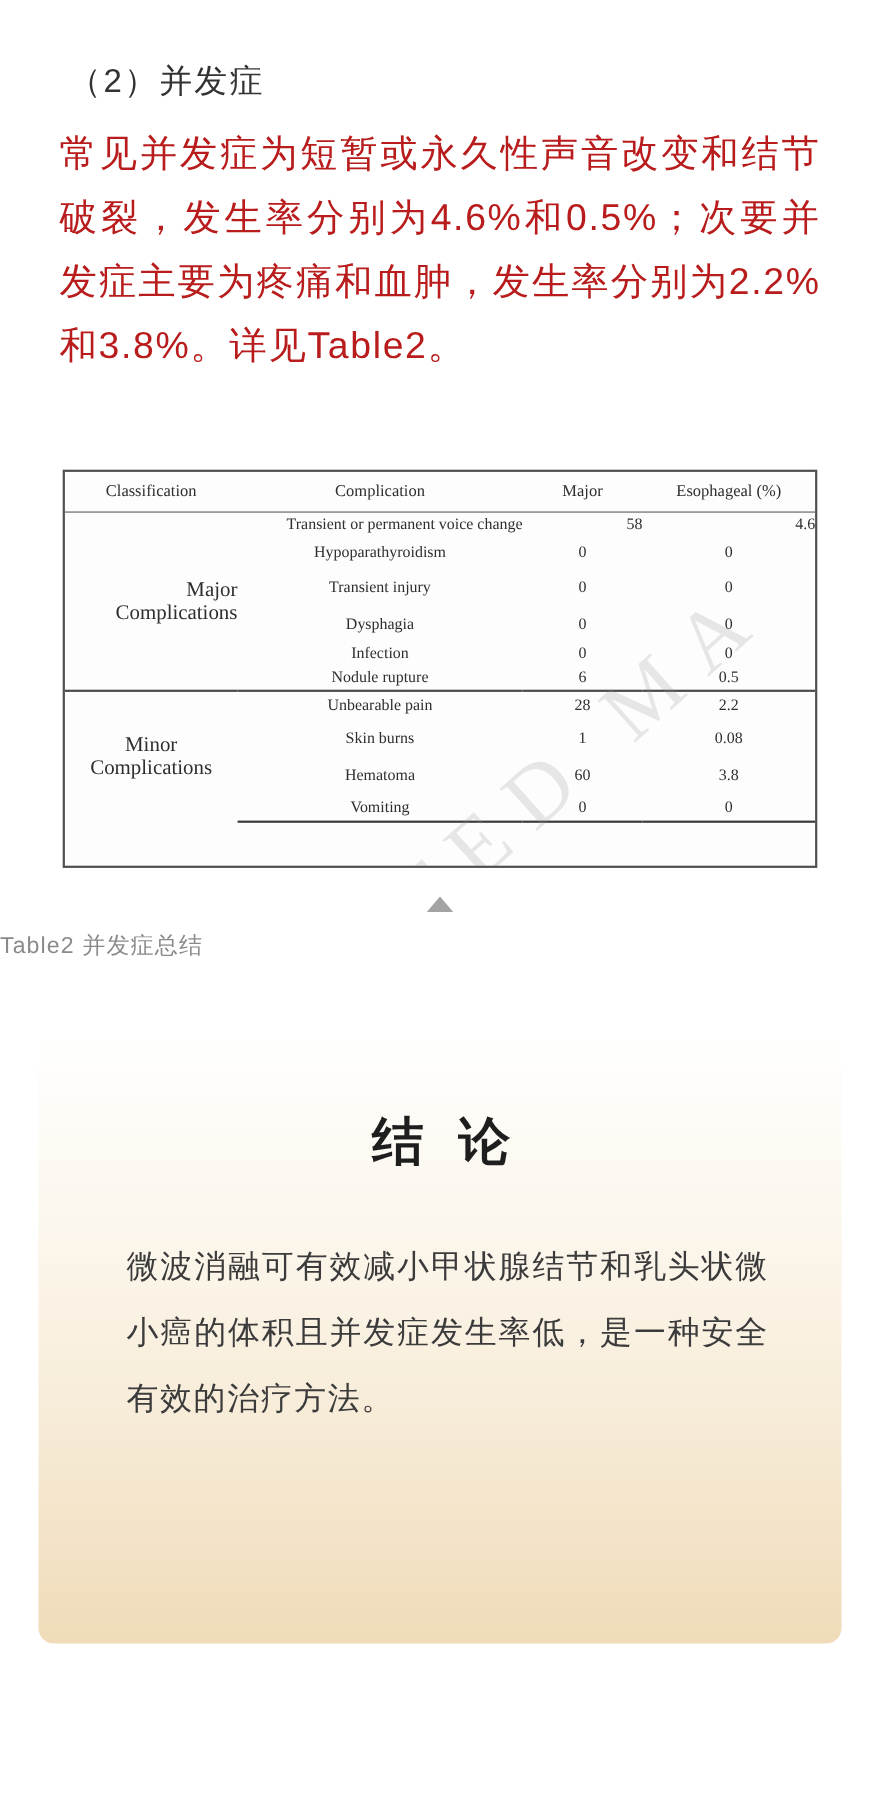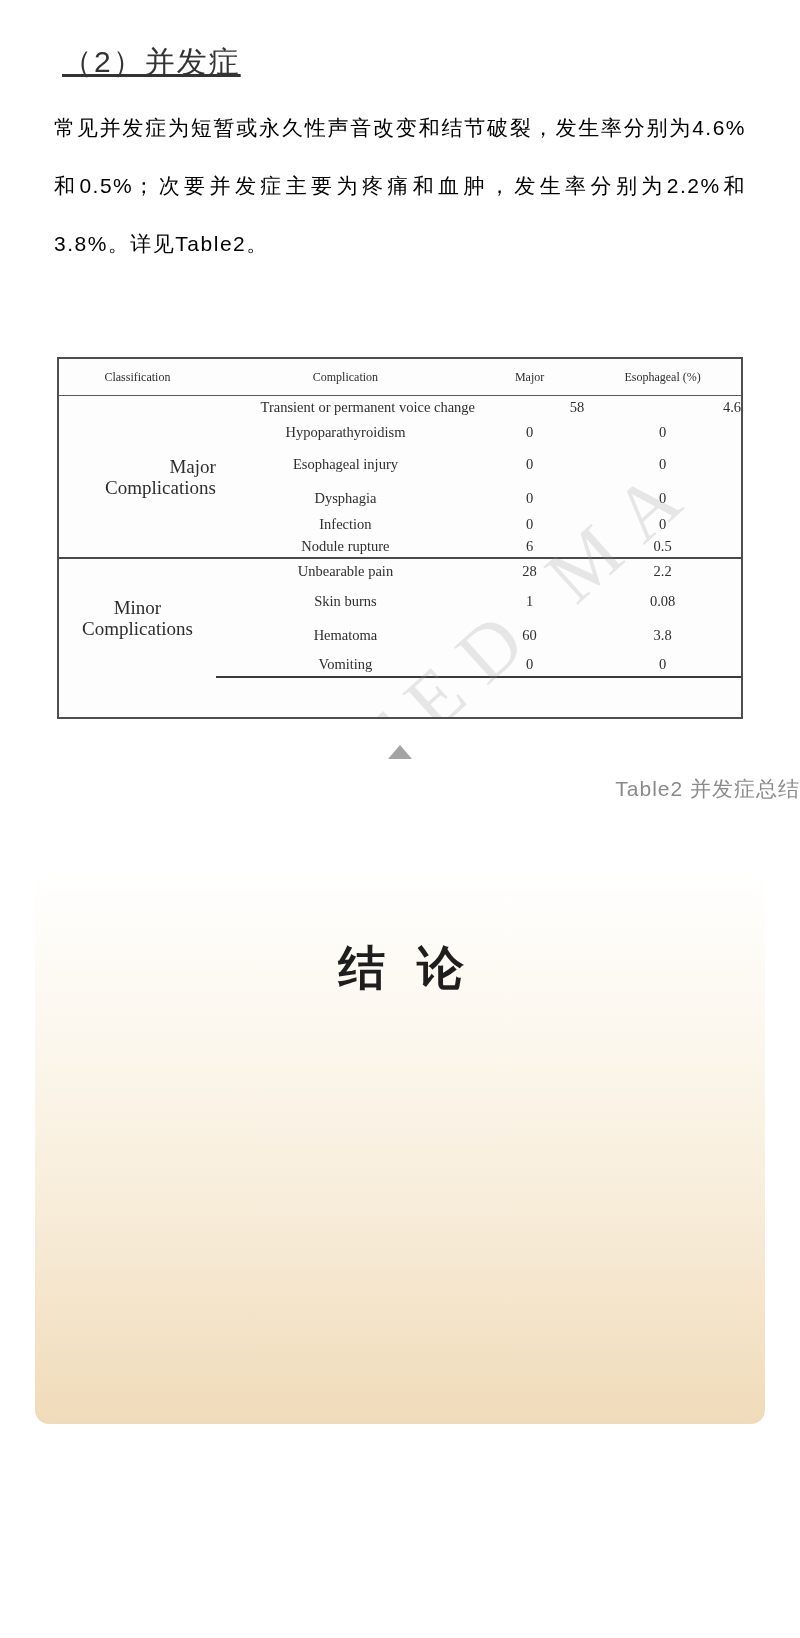--- a/index.html
+++ b/index.html
@@ -11,33 +11,32 @@
     width: 800px;
     min-height: 1638px;
     font-family: "Liberation Sans", "DejaVu Sans", sans-serif;
     color: #363636;
     overflow: hidden;
   }
   .article { width: 800px; }
 
   
   .section-heading {
-    padding-top: 42px;
+    padding-top: 54px;
     margin: 0 16px 0 62px;
     font-size: 30px;
     font-weight: 400;
     color: #333333;
     letter-spacing: 2px;
-    text-decoration: underline;
   }
   .body-paragraph {
     margin: 16px 54px 0 54px;
-    font-size: 21px;
+    font-size: 34px;
     line-height: 58px;
-    color: #000000;
+    color: #b91c1c;
     text-align: justify;
     letter-spacing: 1.5px;
   }
 
   
   .table-figure {
     position: relative;
     margin: 84px 0 0 57px;
     width: 686px;
     height: 362px;
@@ -83,21 +82,21 @@
     padding: 0;
   }
   col.c-class { width: 23%; }
   col.c-comp  { width: 38%; }
   col.c-num   { width: 16%; }
   col.c-prop  { width: 23%; }
 
   tr.header-row th {
     height: 36px;
     border-bottom: 1.5px solid #5a5a5a;
-    font-size: 12px;
+    font-size: 15px;
     font-family: Liberation Serif, serif;
   }
   tr.minor-first td { border-top: 2px solid #4a4a4a; }
   tr.last-row td { border-bottom: 2.5px solid #3a3a3a; }
   td.class-cell { font-size: 19px; line-height: 21px; font-family: Liberation Serif, serif; }
 
   tr.h23 td { height: 23px; text-align: right; }
   tr.h26 td { height: 26px; }
   tr.h38 td { height: 38px; }
   tr.h30 td { height: 30px; }
@@ -109,21 +108,21 @@
   
   .caption-arrow {
     width: 0; height: 0;
     margin: 26px auto 0 auto;
     border-left: 12px solid transparent;
     border-right: 12px solid transparent;
     border-bottom: 14px solid #a3a3a3;
   }
   .figure-caption {
     margin-top: 16px;
-    text-align: right;
+    text-align: left;
     font-size: 21px;
     color: #8a8a8a;
     letter-spacing: 1px;
   }
 
   
   .conclusion-panel {
     margin: 68px 35px 0 35px;
     height: 553px;
     border-radius: 14px;
@@ -183,21 +182,21 @@
         <td>Transient or permanent voice change</td>
         <td>58</td>
         <td>4.6</td>
       </tr>
       <tr class="h26">
         <td>Hypoparathyroidism</td>
         <td>0</td>
         <td>0</td>
       </tr>
       <tr class="h38">
-        <td>Esophageal injury</td>
+        <td>Transient injury</td>
         <td>0</td>
         <td>0</td>
       </tr>
       <tr class="h30">
         <td>Dysphagia</td>
         <td>0</td>
         <td>0</td>
       </tr>
       <tr class="h22">
         <td>Infection</td>
@@ -234,15 +233,16 @@
     </tbody>
       </table>
   </div>
 
   <div class="caption-arrow"></div>
 
   <div class="figure-caption">Table2 并发症总结</div>
 
   <div class="conclusion-panel">
     <h3 class="conclusion-title">结 论</h3>
+    <p class="conclusion-paragraph">微波消融可有效减小甲状腺结节和乳头状微小癌的体积且并发症发生率低，是一种安全有效的治疗方法。</p>
   </div>
 
 </div>
 
 </body></html>

